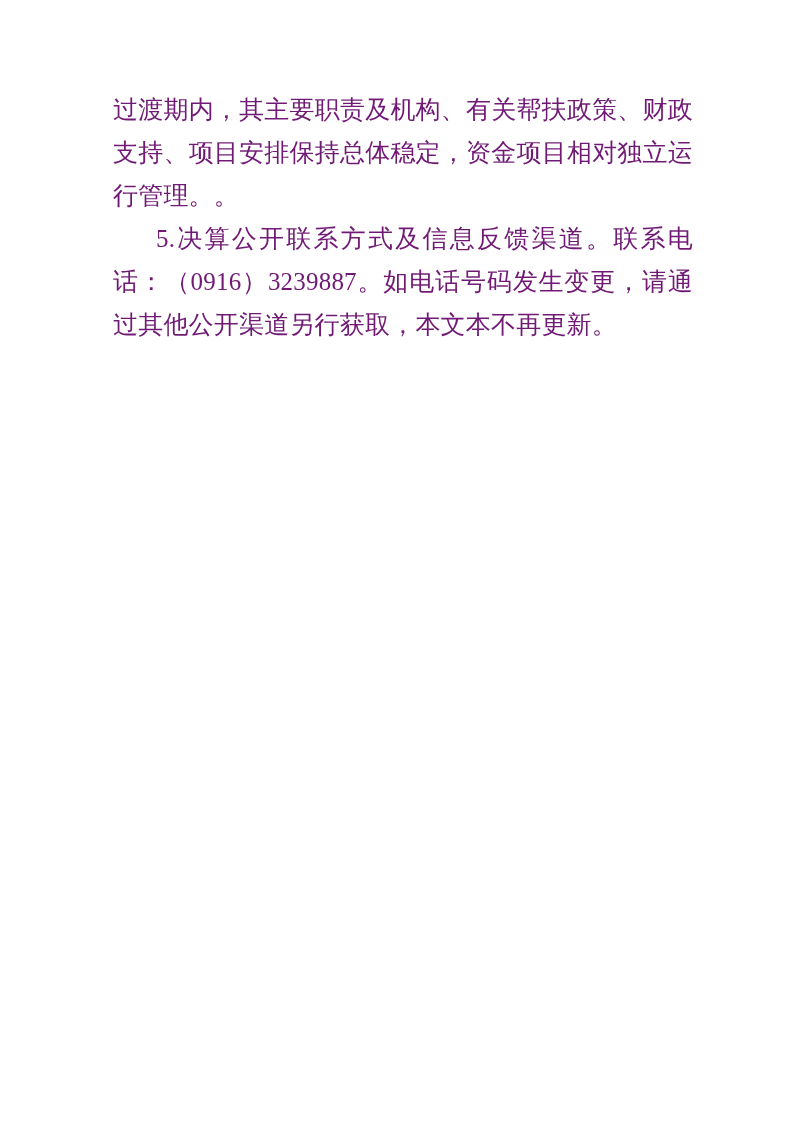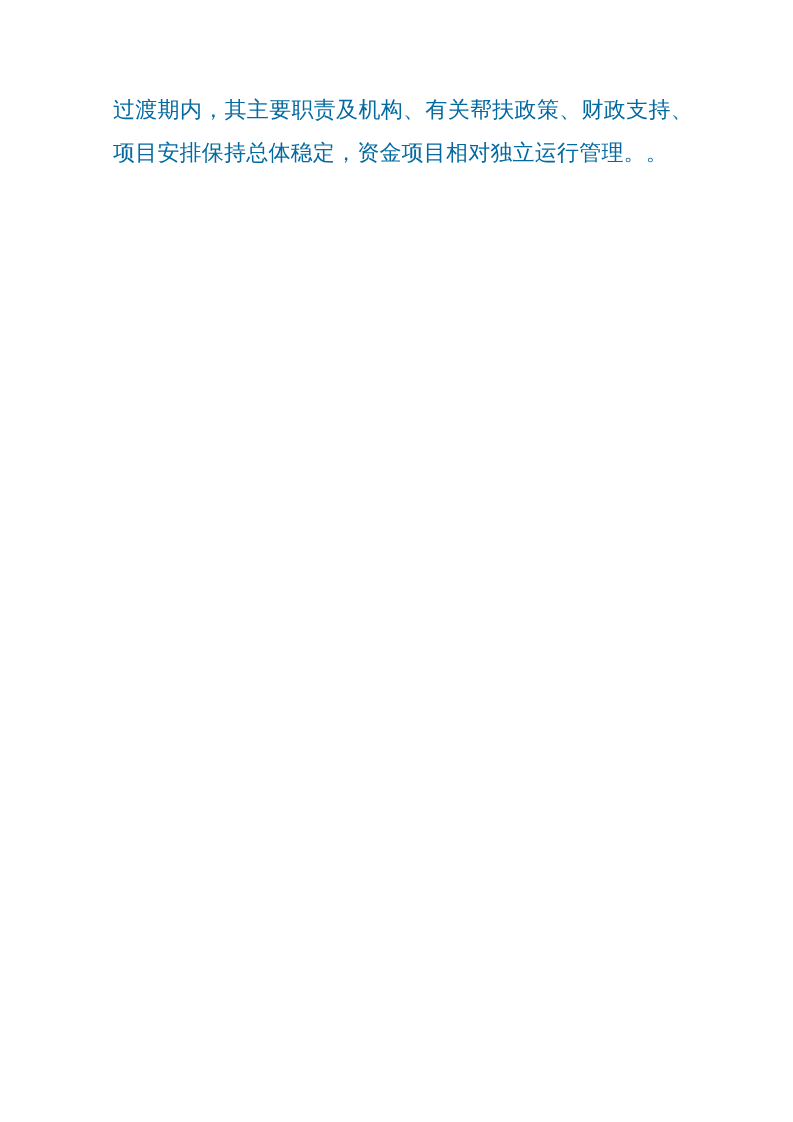--- a/index.html
+++ b/index.html
@@ -21,35 +21,36 @@
     background: #ffffff;
     box-sizing: border-box;
   }
   .content {
     position: absolute;
     left: 113px;
     top: 88px;
     width: 580px;
   }
   .para {
-    font-size: 22px;
+    font-size: 25px;
     line-height: 43px;
     text-align: justify;
     text-justify: inter-ideograph;
     letter-spacing: 0.2px;
     margin: 0;
-    color: #0369a1;
+    color: #701a75;
   }
   .para + .para {
     margin-top: 0;
   }
   .indent {
     text-indent: 43px;
   }
 </style>
 </head>
 <body>
 
 <div class="page">
   <div class="content">
     <p class="para">过渡期内，其主要职责及机构、有关帮扶政策、财政支持、项目安排保持总体稳定，资金项目相对独立运行管理。。</p>
+    <p class="para indent">5.决算公开联系方式及信息反馈渠道。联系电话：（0916）3239887。如电话号码发生变更，请通过其他公开渠道另行获取，本文本不再更新。</p>
   </div>
 </div>
 
 </body></html>

